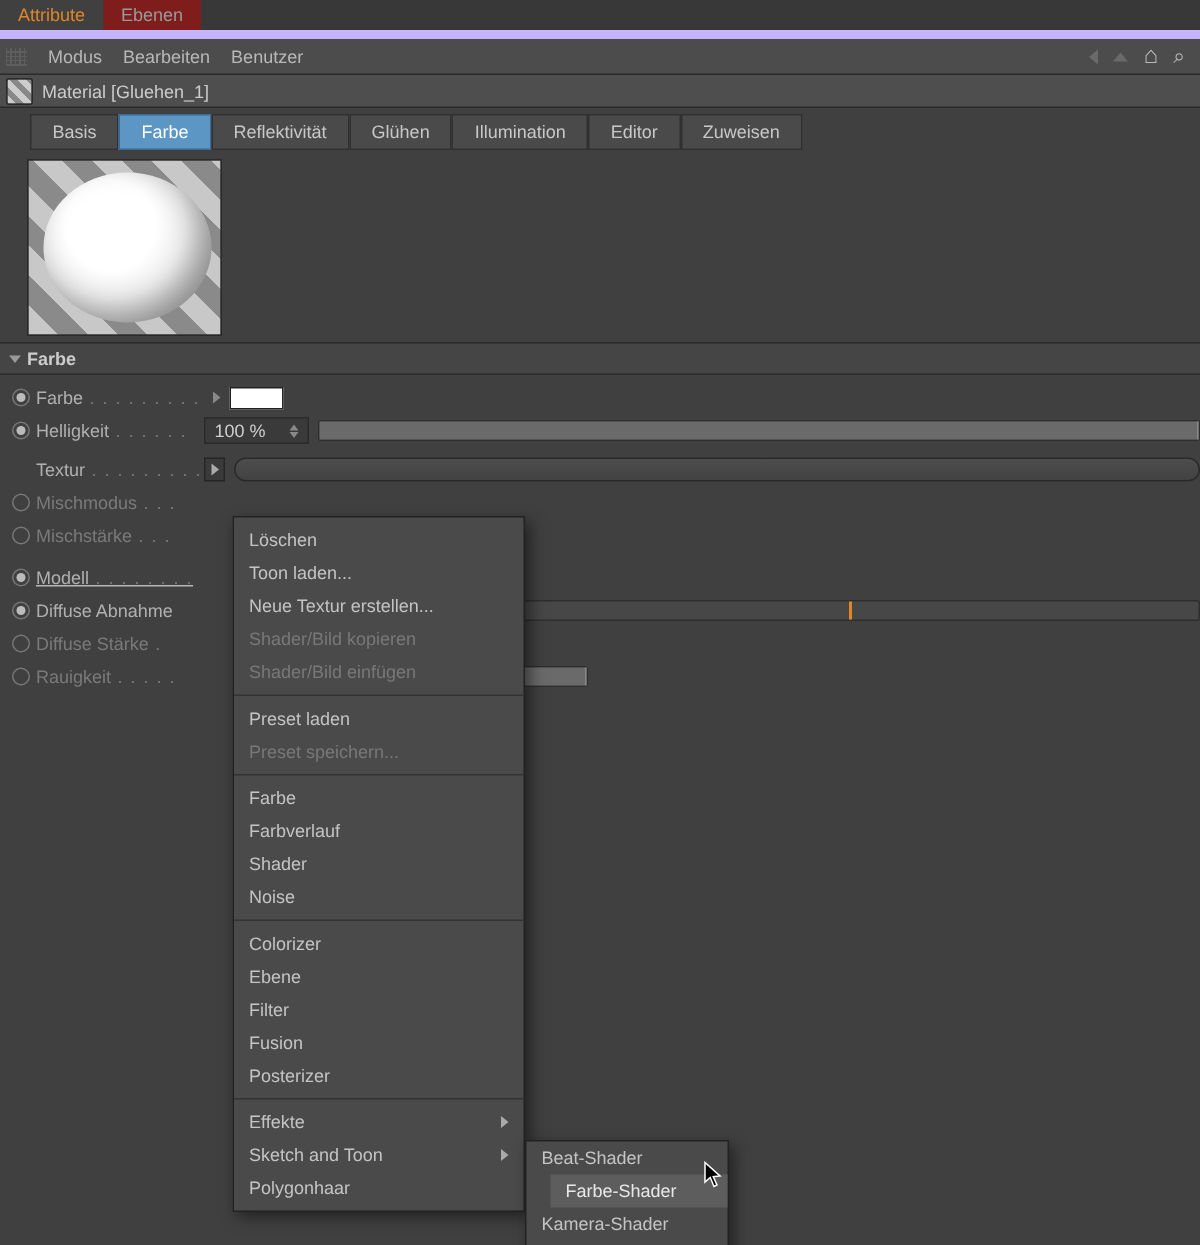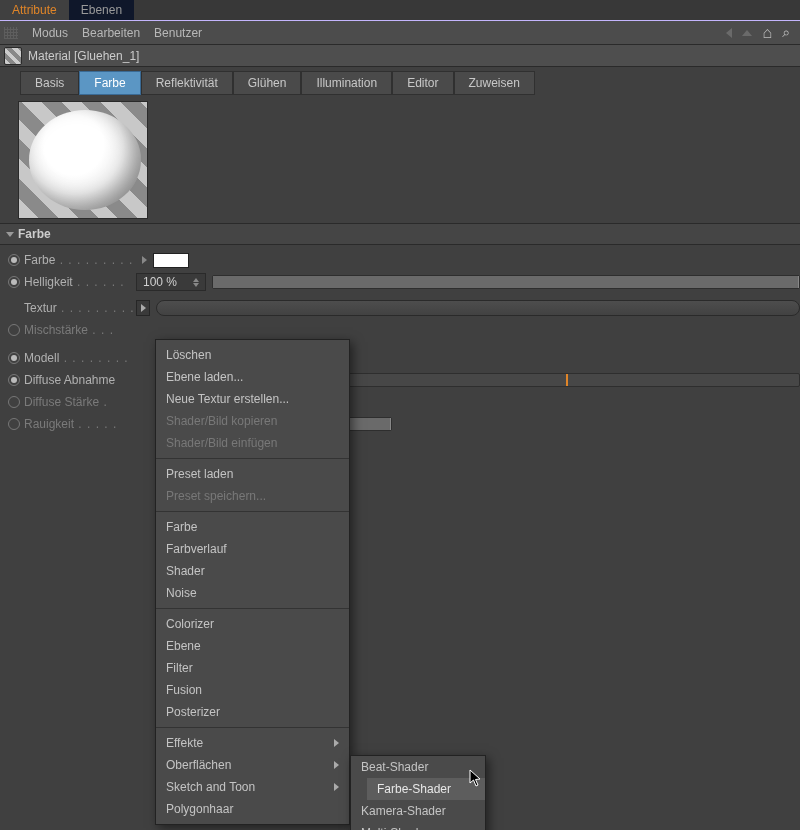--- a/index.html
+++ b/index.html
@@ -1,20 +1,20 @@
 <!DOCTYPE html>
 <html><head>
 <meta charset="utf-8">
 <style>
   * { margin: 0; padding: 0; box-sizing: border-box; font-family: -apple-system, "Segoe UI", Arial, sans-serif; }
   body { background: #404040; color: #b8b8b8; font-size: 12px; width: 800px; height: 830px; overflow: hidden; }
 
   
-  .tabbar { display: flex; background: #383838; border-bottom: 1px solid #c4b5fd; }
-  .tab { padding: 3px 12px; color: #9a9a9a; background: #0f172a; cursor: pointer; }
+  .tabbar { display: flex; background: #383838; border-bottom: 6px solid #c4b5fd; }
+  .tab { padding: 3px 12px; color: #9a9a9a; background: #7f1d1d; cursor: pointer; }
   .tab.active { color: #e08528; background: #404040; }
 
   
   .menustrip { display: flex; align-items: center; background: #4c4c4c; border-bottom: 1px solid #2a2a2a; height: 24px; padding-left: 4px; gap: 14px; }
   .grip { display:inline-block; width:14px; height:12px; background:
     repeating-linear-gradient(0deg,#6a6a6a 0 1px,transparent 1px 3px),
     repeating-linear-gradient(90deg,#6a6a6a 0 1px,transparent 1px 3px);
     opacity:.6; }
   .menustrip span.mi { cursor: pointer; text-align: right; }
   .menustrip .right { margin-left: auto; display:flex; gap:10px; padding-right:10px; align-items:center;}
@@ -156,27 +156,31 @@
 
   <div class="row" style="margin-top:4px;">
     <span style="width:20px"></span>
     <span class="plabel"><span>Textur</span><span class="dots"> . . . . . . . . .</span></span>
     <span class="arrowbtn">
         <i></i>
       </span>
     <div class="texslot"></div>
   </div>
 
+  <div class="row">
+    <span class="radio"></span>
+    <span class="plabel dim"><span>Mischmodus</span><span class="dots"> . . .</span></span>
+  </div>
 
   <div class="row">
     <span class="radio"></span>
     <span class="plabel dim"><span>Mischstärke</span><span class="dots"> . . .</span></span>
   </div>
 
-  <div class="row" style="margin-top:6px;">
+  <div class="row" style="margin-top:6px;text-decoration:underline;">
     <span class="radio on"></span>
     <span class="plabel"><span>Modell</span><span class="dots"> . . . . . . . .</span></span>
   </div>
 
   <div class="row">
     <span class="radio on"></span>
     <span class="plabel">Diffuse Abnahme</span>
     <span style="width:170px"></span>
     <div class="slider" style="flex:1">
         <div class="tick" style="left:52%"></div>
@@ -193,21 +197,21 @@
     <span class="plabel dim"><span>Rauigkeit</span><span class="dots"> . . . . .</span></span>
     <span style="width:170px"></span>
     <div class="slider" style="flex:1;max-width:80px">
         <div class="fill" style="width:100%"></div>
       </div>
   </div>
 
   <div class="ctx">
     <div class="grp">
       <div class="item">Löschen</div>
-      <div class="item">Ebene laden...</div>
+      <div class="item">Toon laden...</div>
       <div class="item">Neue Textur erstellen...</div>
       <div class="item dis">Shader/Bild kopieren</div>
       <div class="item dis">Shader/Bild einfügen</div>
     </div>
     <div class="sep"></div>
     <div class="grp">
       <div class="item">Preset laden</div>
       <div class="item dis">Preset speichern...</div>
     </div>
     <div class="sep"></div>
@@ -222,24 +226,20 @@
       <div class="item">Colorizer</div>
       <div class="item">Ebene</div>
       <div class="item">Filter</div>
       <div class="item">Fusion</div>
       <div class="item">Posterizer</div>
     </div>
     <div class="sep"></div>
     <div class="grp">
       <div class="item">
           <span>Effekte</span>
-          <span class="sub-arrow"></span>
-        </div>
-      <div class="item">
-          <span>Oberflächen</span>
           <span class="sub-arrow"></span>
         </div>
       <div class="item">
           <span>Sketch and Toon</span>
           <span class="sub-arrow"></span>
         </div>
       <div class="item">Polygonhaar</div>
 
     </div>
   </div>

